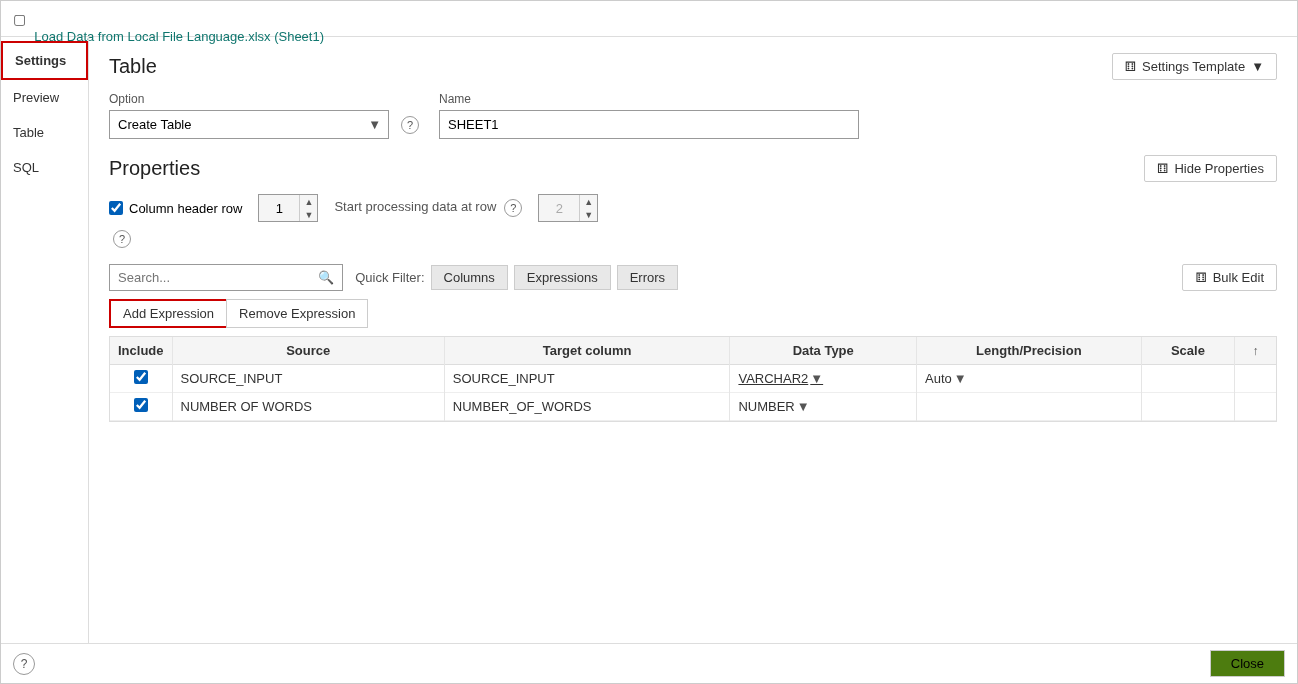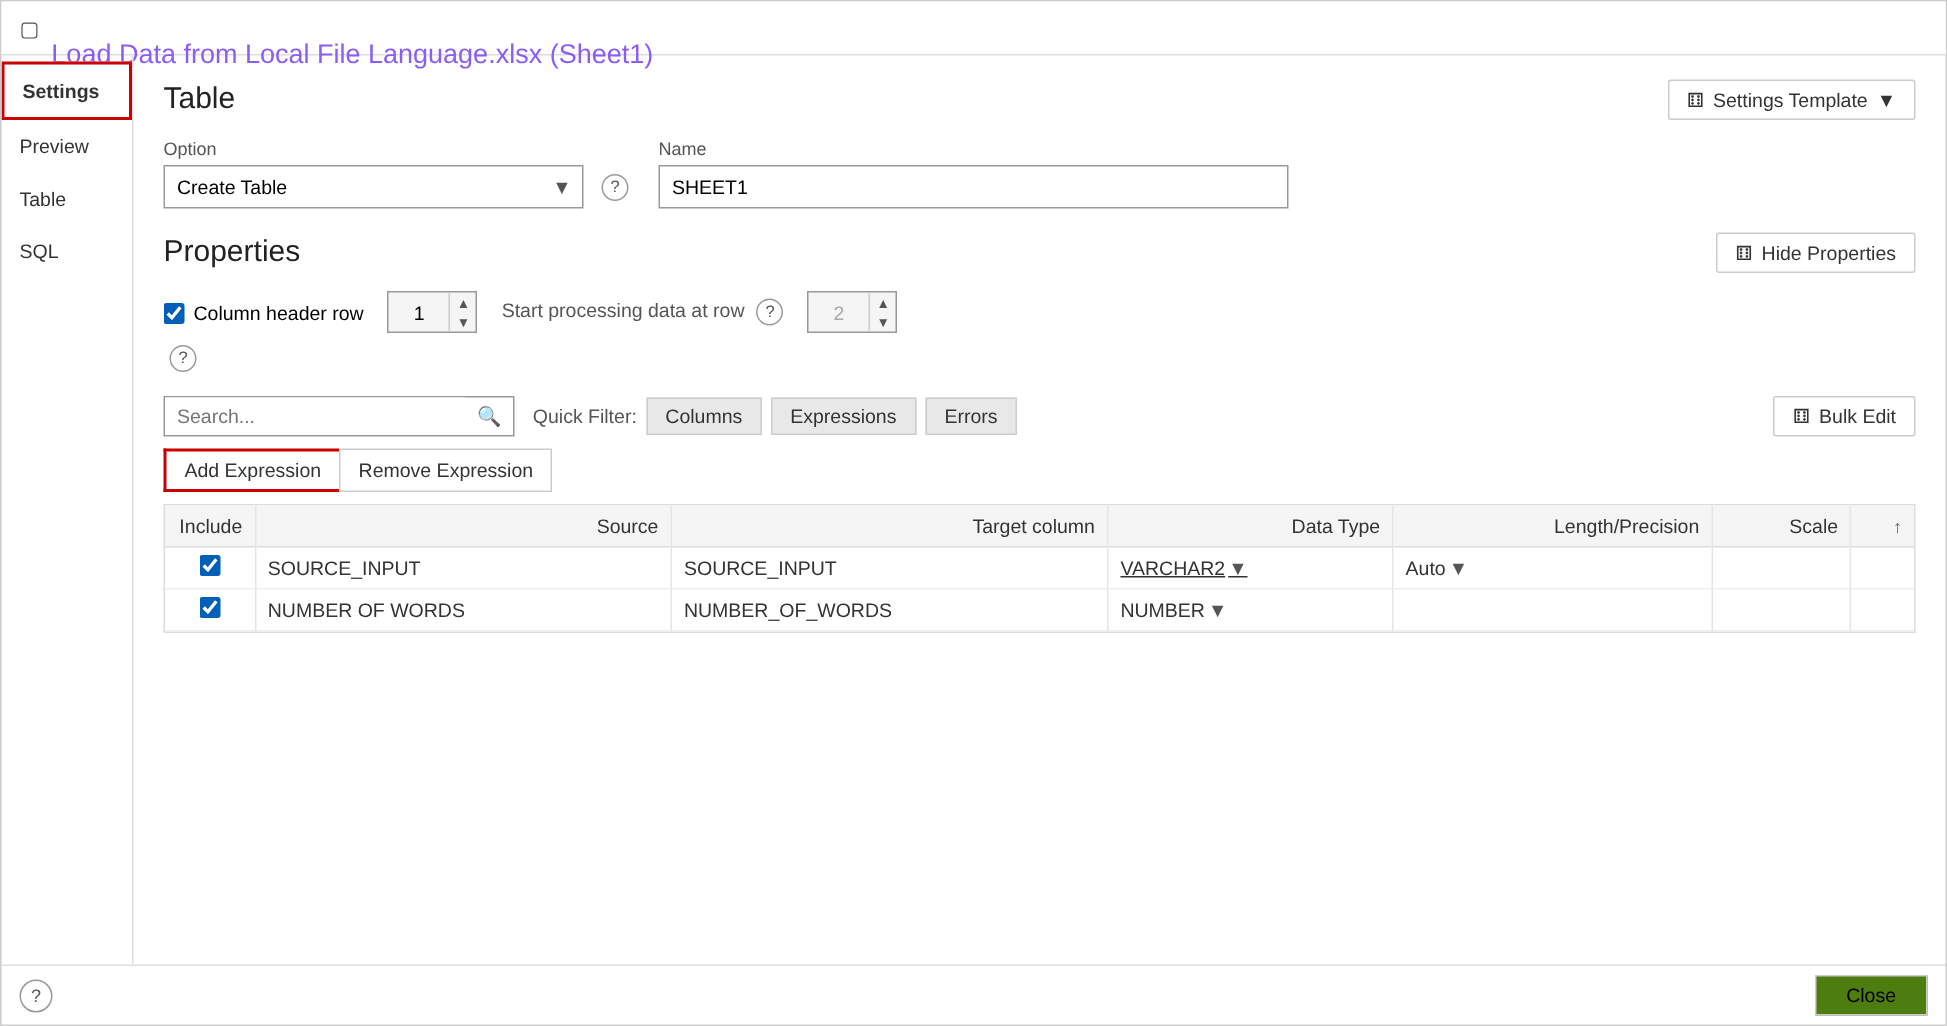--- a/index.html
+++ b/index.html
@@ -1,39 +1,39 @@
 <!DOCTYPE html>
 <html><head>
   <meta charset="utf-8">
   <style>
     * { box-sizing: border-box; margin: 0; padding: 0; font-family: 'Segoe UI', Arial, sans-serif; font-size: 13px; }
     body { background: #f0f0f0; display: flex; align-items: center; justify-content: center; min-height: 100vh; }
     .window { width: 1298px; height: 684px; background: #fff; border: 1px solid #ccc; display: flex; flex-direction: column; }
     .title-bar { height: 36px; background: #fff; border-bottom: 1px solid #ddd; display: flex; align-items: center; padding: 0 12px; gap: 8px; }
     .title-icon { font-size: 14px; color: #555; }
-    .title-text { font-size: 18px; color: #8b5cf6; margin-top: 35px; }
+    .title-text { font-size: 13px; color: #0f766e; margin-top: 35px; }
     .main-layout { display: flex; flex: 1; overflow: hidden; }
     .sidebar { width: 88px; border-right: 1px solid #ddd; display: flex; flex-direction: column; padding-top: 4px; }
     .sidebar-item { padding: 10px 12px; cursor: pointer; font-size: 13px; color: #333; }
     .sidebar-item.active { border: 2px solid #c00; font-weight: 600; background: #fff; }
     .content { flex: 1; padding: 16px 20px; overflow-y: auto; }
     .section-header { display: flex; align-items: center; justify-content: space-between; margin-bottom: 12px; }
     .section-title { font-size: 20px; font-weight: 400; color: #222; }
     .btn { border: 1px solid #ccc; background: #fff; padding: 5px 12px; cursor: pointer; font-size: 13px; border-radius: 2px; display: inline-flex; align-items: center; gap: 6px; color: #333; }
     .form-row { display: flex; align-items: flex-end; gap: 20px; margin-bottom: 10px; }
     .form-group { display: flex; flex-direction: column; gap: 4px; }
     .form-label { font-size: 12px; color: #555; }
     .select-wrapper { position: relative; display: inline-flex; align-items: center; }
     .form-select { appearance: none; border: 1px solid #999; padding: 6px 28px 6px 8px; font-size: 13px; min-width: 280px; background: #fff; cursor: pointer; }
     .select-arrow { position: absolute; right: 8px; pointer-events: none; color: #555; }
     .form-input { border: 1px solid #999; padding: 6px 8px; font-size: 13px; min-width: 420px; }
     .help-icon { display: inline-flex; align-items: center; justify-content: center; width: 18px; height: 18px; border: 1px solid #999; border-radius: 50%; font-size: 11px; color: #555; cursor: pointer; margin-left: 4px; }
     .properties-section { margin-top: 16px; }
     .properties-row { display: flex; align-items: center; gap: 16px; margin-top: 8px; }
-    .checkbox-label { display: flex; align-items: flex-end; gap: 6px; font-size: 13px; cursor: pointer; }
+    .checkbox-label { display: flex; align-items: flex-start; gap: 6px; font-size: 13px; cursor: pointer; }
     .checkbox-label input { width: 14px; height: 14px; accent-color: #005fb8; }
     .spinner-wrapper { display: inline-flex; align-items: center; border: 1px solid #999; background: #f5f5f5; }
     .spinner-input { border: none; width: 40px; padding: 4px 6px; background: transparent; font-size: 13px; text-align: center; }
     .spinner-buttons { display: flex; flex-direction: column; }
     .spinner-btn { border: none; background: none; width: 18px; height: 13px; cursor: pointer; display: flex; align-items: center; justify-content: center; font-size: 9px; color: #555; border-left: 1px solid #ccc; }
     .start-proc-label { font-size: 13px; color: #555; display: flex; align-items: flex-start; gap: 4px; }
     .disabled-spinner .spinner-input { color: #aaa; }
     .mapping-section { margin-top: 16px; }
     .mapping-header { display: flex; align-items: center; justify-content: space-between; margin-bottom: 10px; }
     .search-wrapper { display: inline-flex; align-items: center; border: 1px solid #999; background: #fff; }
@@ -41,21 +41,21 @@
     .search-btn { border: none; background: none; padding: 5px 8px; cursor: pointer; color: #555; }
     .quick-filter { display: flex; align-items: center; gap: 6px; font-size: 13px; color: #555; }
     .filter-btn { border: 1px solid #ccc; background: #e8e8e8; padding: 4px 12px; cursor: pointer; font-size: 13px; color: #333; }
     .expr-btns { display: flex; gap: 0; margin-bottom: 8px; }
     .expr-btn { border: 1px solid #ccc; background: #fff; padding: 5px 12px; cursor: pointer; font-size: 13px; color: #333; }
     .expr-btn.primary-outline { border: 2px solid #c00; color: #333; }
     .expr-btn:first-child { border-right: none; }
     .table-container { border: 1px solid #ddd; width: 100%; }
     table { width: 100%; border-collapse: collapse; }
     thead tr { background: #f5f5f5; border-bottom: 1px solid #ddd; }
-    thead th { padding: 6px 8px; text-align: right; font-size: 13px; font-weight: 400; color: #333; border-right: 1px solid #e5e5e5; }
+    thead th { padding: 6px 8px; text-align: center; font-size: 13px; font-weight: 700; color: #333; border-right: 1px solid #e5e5e5; }
     thead th:last-child { border-right: none; }
     tbody tr { border-bottom: 1px solid #eee; }
     tbody td { padding: 5px 8px; font-size: 13px; color: #333; border-right: 1px solid #e5e5e5; }
     tbody td:last-child { border-right: none; }
     .td-include { text-align: center; width: 60px; }
     .td-checkbox { width: 14px; height: 14px; accent-color: #005fb8; }
     .expand-icon { cursor: pointer; color: #555; font-size: 16px; }
     .bottom-bar { height: 40px; border-top: 1px solid #ddd; display: flex; align-items: center; justify-content: space-between; padding: 0 12px; }
     .help-circle { width: 22px; height: 22px; border: 1px solid #999; border-radius: 50%; display: flex; align-items: center; justify-content: center; font-size: 12px; cursor: pointer; color: #555; }
     .close-btn { border: 1px solid #ccc; background: #4d7c0f; padding: 5px 20px; cursor: pointer; font-size: 13px; }

